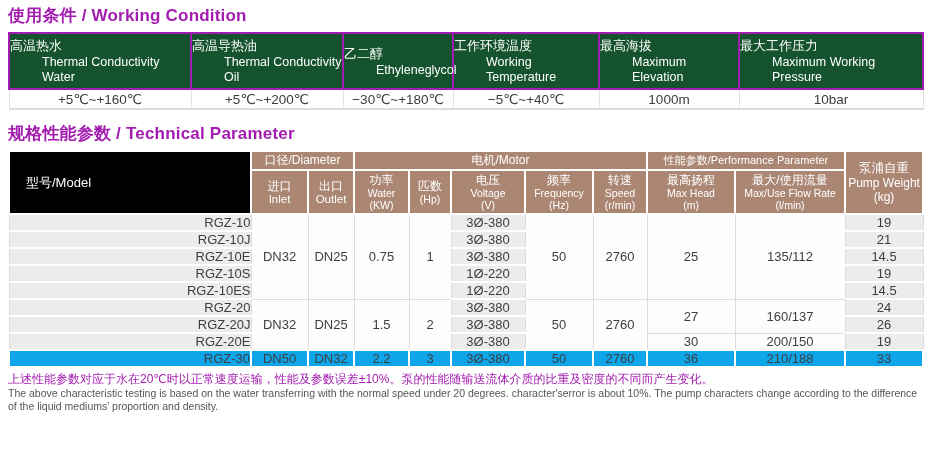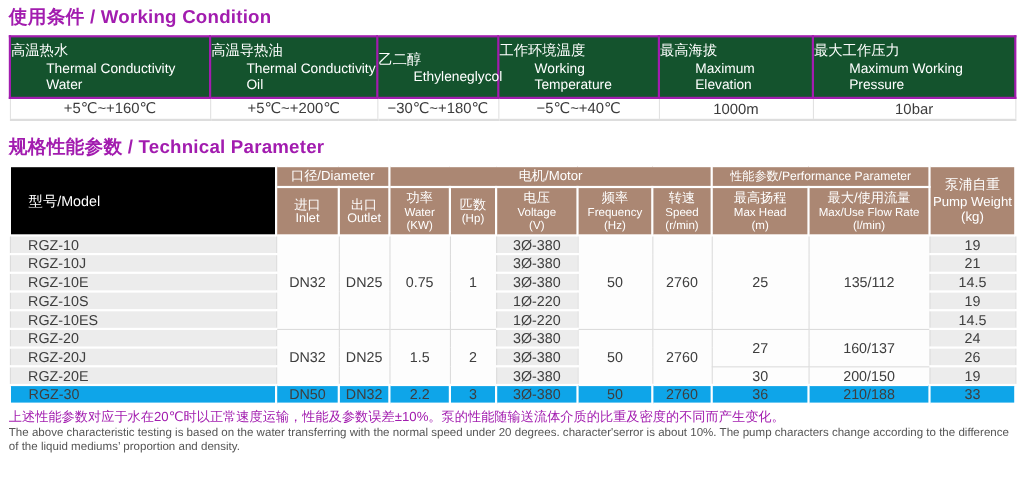--- a/index.html
+++ b/index.html
@@ -41,21 +41,21 @@
   .tp th.model-h { background:#000000; text-align:left; padding-left:16px; font-size:13px; }
   .tp .h-zh { font-size:12px;   line-height:13px; }
   .tp .h-en { font-size:10.5px; line-height:12px; }
   .tp th.weight-h .h-zh { font-size:12.5px; line-height:15px; }
   .tp th.weight-h .h-en { font-size:12px;   line-height:14px; }
 
   .tp td {
     height:17px; padding:0; text-align:center;
     font-size:13px; color:#3e3e3e;
   }
-  .tp td.model { text-align:left; padding-left:16px; }
+  .tp td.model { text-align:right; padding-left:16px; }
   .tp td.stripe {
     background:#ececec;
     border:1px solid #dcdcdc; border-top:2px solid #fff; border-bottom:2px solid #fff;
   }
   .tp td.merge { background:#fdfdfd; border:1px solid #dcdcdc; }
   .tp tr.last td { background:#0ea5e9; border:2px solid #fff; }
 
   
   .notes { padding-top:3px; }
   .note-zh { font-size:12px;   color:#a21caf; line-height:16px; }

